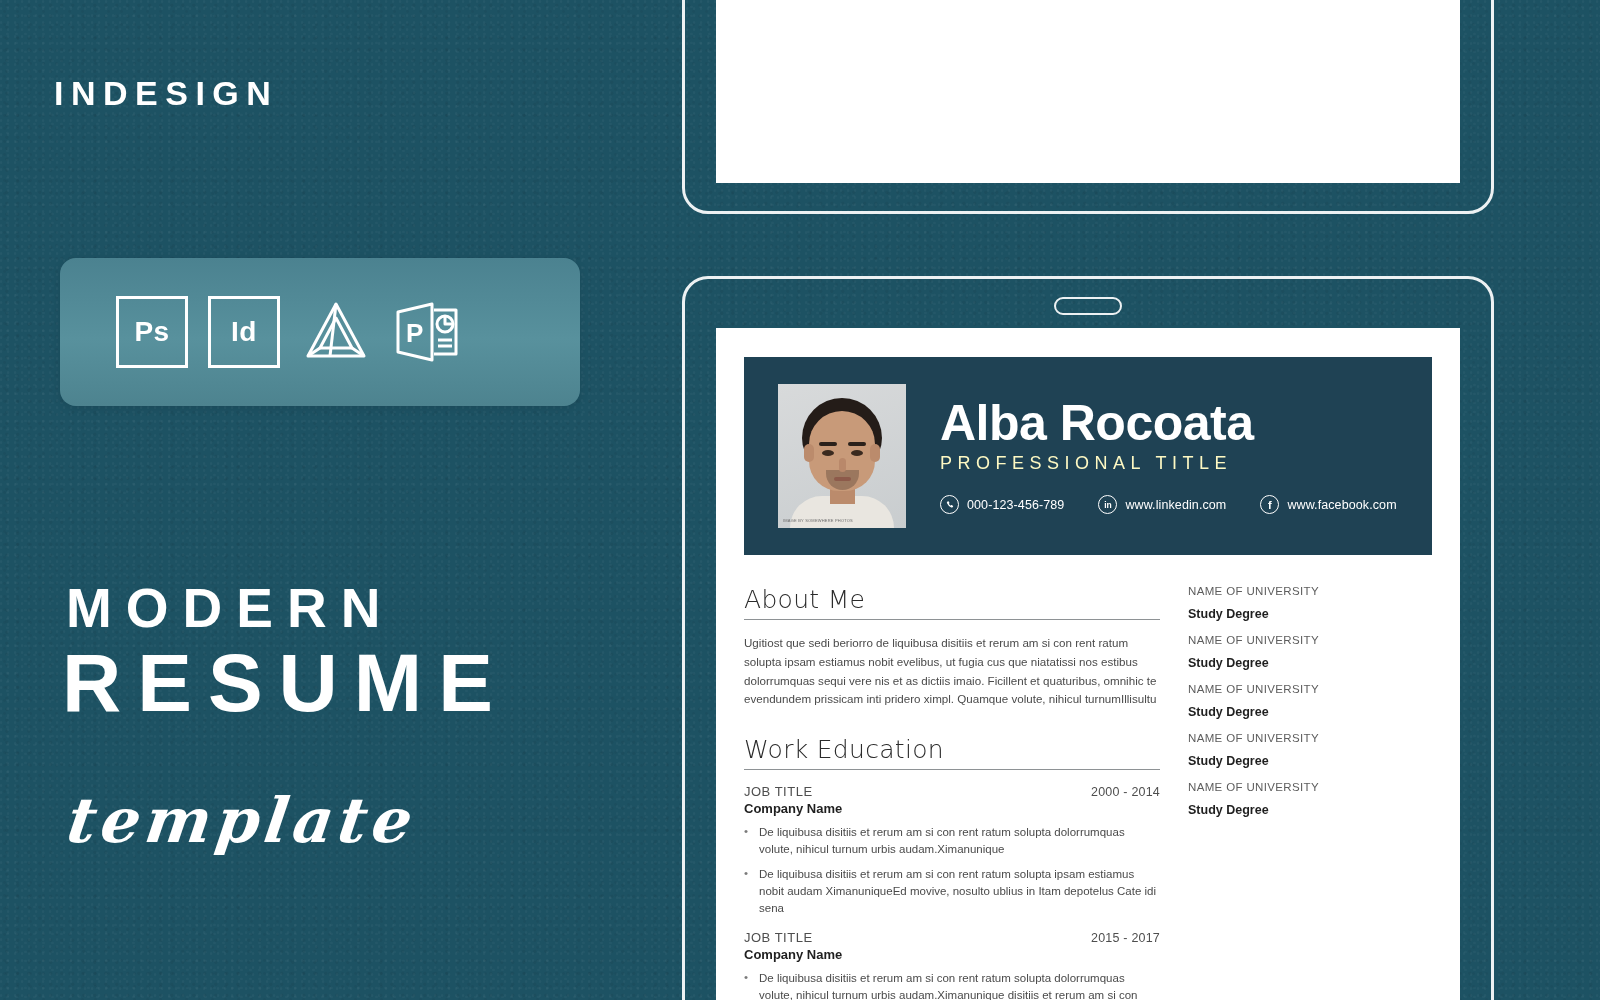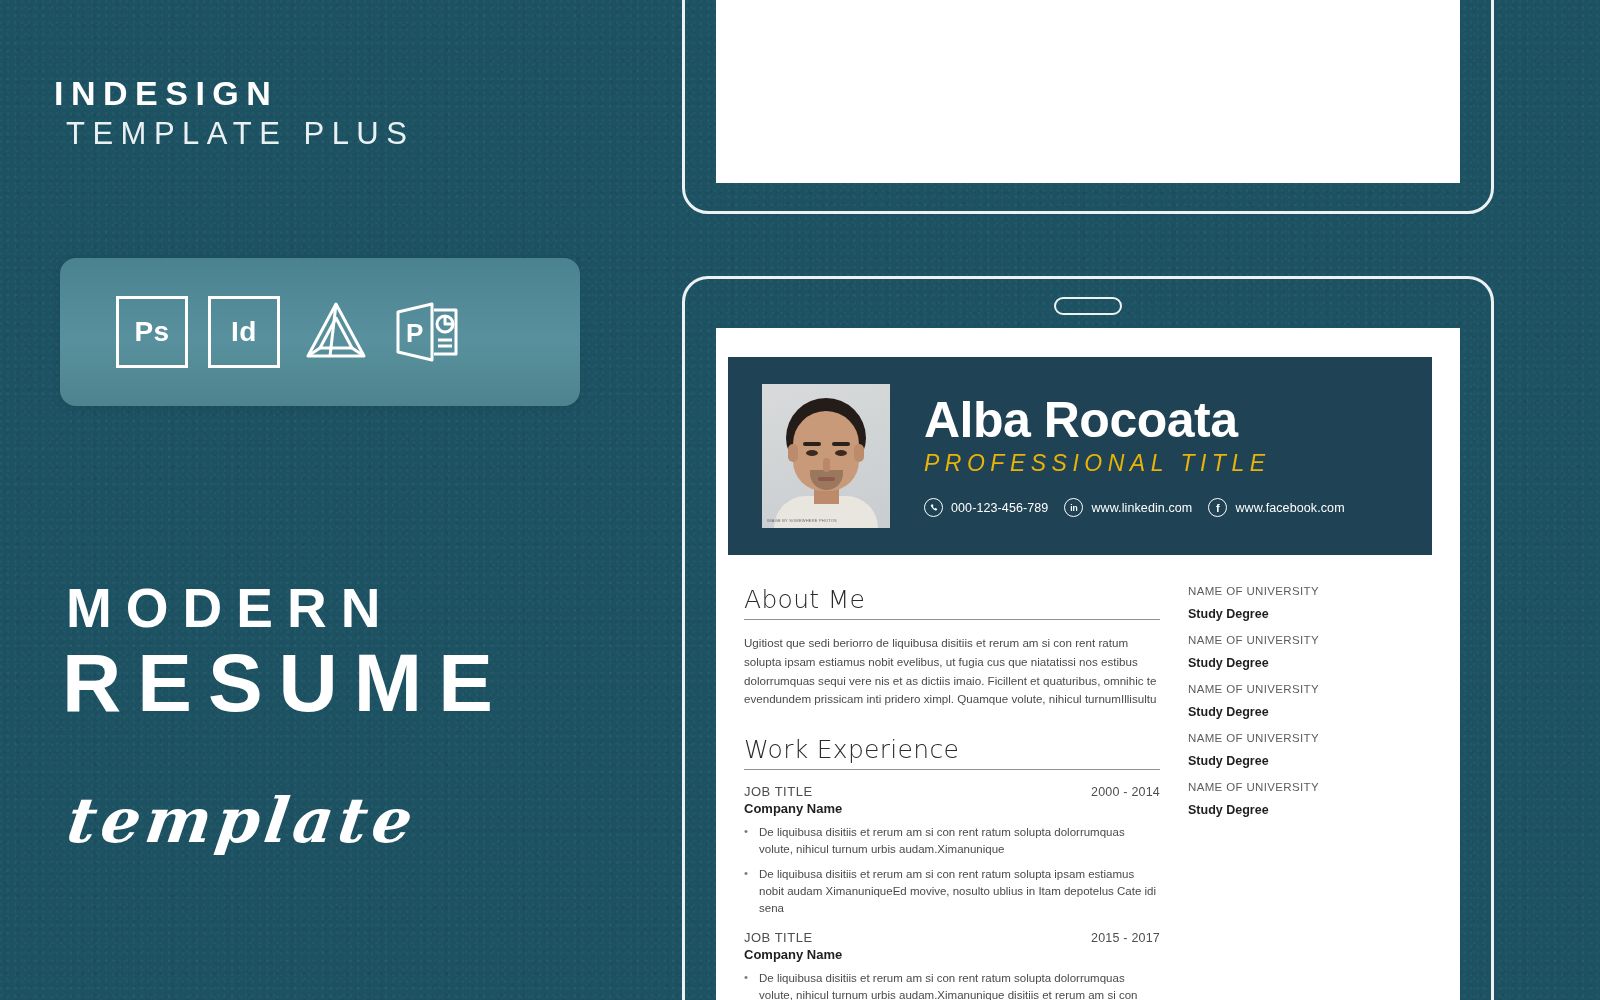--- a/index.html
+++ b/index.html
@@ -107,21 +107,21 @@
     overflow: hidden;
   }
   .device-top .screen { top: 26px; bottom: 28px; }
   .device-bottom .screen { top: 49px; bottom: 28px; }
 
   
   .resume { position: relative; width: 100%; height: 100%; padding: 0; }
 
   .res-header {
     background: #1f4254;
-    margin: 29px 28px 0 12px;
+    margin: 29px 28px 0 28px;
     height: 198px;
     display: flex; align-items: center;
     padding-left: 34px;
   }
   .res-photo {
     width: 128px; height: 144px;
     background: linear-gradient(160deg, #d8dadb 0%, #c9cdcf 100%);
     position: relative; overflow: hidden;
     flex-shrink: 0;
   }
@@ -152,25 +152,25 @@
     position:absolute; left:5px; bottom:5px; font-size:4px; color:#6b6b6b;
     line-height:1.3; letter-spacing:.2px;
   }
 
   .res-head-text { margin-left: 34px; }
   .res-name {
     color: #ffffff; font-size: 50px; font-weight: bold;
     letter-spacing: -0.5px; line-height: 1.02;
   }
   .res-role {
-    color: #eab308; font-size: 23px; font-weight: 300;
-    letter-spacing: 5.5px; margin-top: 4px; font-style: italic;
+    color: #fef9c3; font-size: 18px; font-weight: 300;
+    letter-spacing: 5.5px; margin-top: 4px;
   }
   .res-contacts {
-    display: flex; gap: 16px; margin-top: 21px; align-items: center;
+    display: flex; gap: 34px; margin-top: 21px; align-items: center;
   }
   .contact { display: flex; align-items: center; gap: 8px; }
   .contact-ring {
     width: 19px; height: 19px; border-radius: 50%;
     border: 1.4px solid #ffffff;
     display: flex; align-items: center; justify-content: center;
     color: #ffffff; font-size: 9px; font-weight: bold;
     flex-shrink: 0;
   }
   .contact-text { color: #ffffff; font-size: 12.5px; letter-spacing: .1px; }
@@ -229,21 +229,20 @@
   .side-block { margin-top: 30px; }
 </style>
 </head>
 <body>
 
 <div class="bg-texture"></div>
 
 <section class="promo">
 
   <div class="promo-kicker-bold">INDESIGN</div>
-  <div class="promo-kicker-light">TEMPLATE PLUS</div>
 
   <div class="app-badge">
 
     <div class="app-icon">
       <div class="app-box">Ps</div>
     </div>
 
     <div class="app-icon">
       <div class="app-box">Id</div>
     </div>
@@ -338,21 +337,21 @@
 
       <div class="res-body">
 
         <div class="res-col-main">
 
           <span class="sec-title">About Me</span>
           <p class="about-text">Ugitiost que sedi beriorro de liquibusa disitiis et rerum am si con rent ratum solupta ipsam estiamus nobit evelibus, ut fugia cus que niatatissi nos estibus dolorrumquas sequi vere nis et as dictiis imaio. Ficillent et quaturibus, omnihic te evendundem prissicam inti pridero ximpl. Quamque volute, nihicul turnumIllisultu</p>
 
           <div style="height:26px;"></div>
 
-          <span class="sec-title">Work Experience</span>
+          <span class="sec-title">Work Education</span>
 
           <div class="job">
             <div class="job-row">
               <span class="job-title">JOB TITLE</span>
               <span class="job-date">2000 - 2014</span>
             </div>
             <div class="job-company">Company Name</div>
             <div class="job-bullets">
               <div class="bullet">
                 <span class="bullet-dot">•</span>

